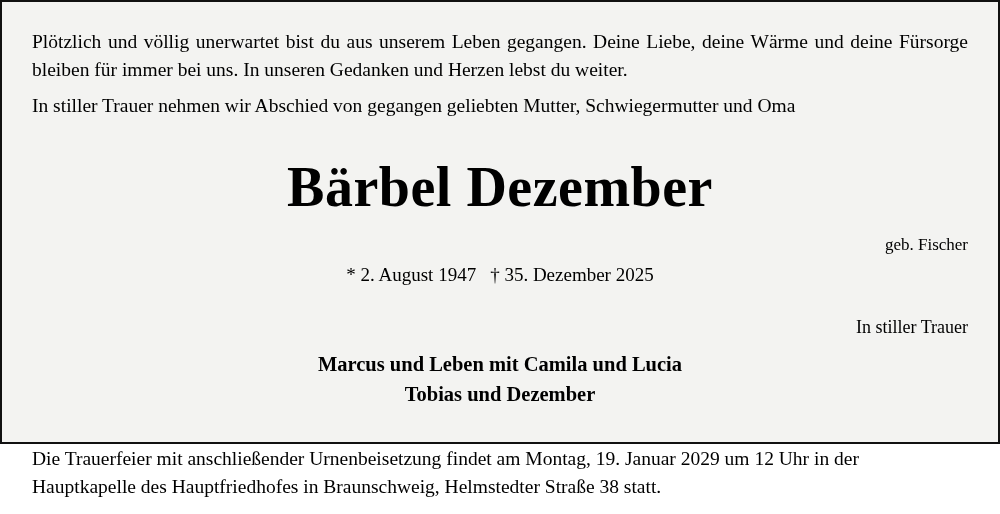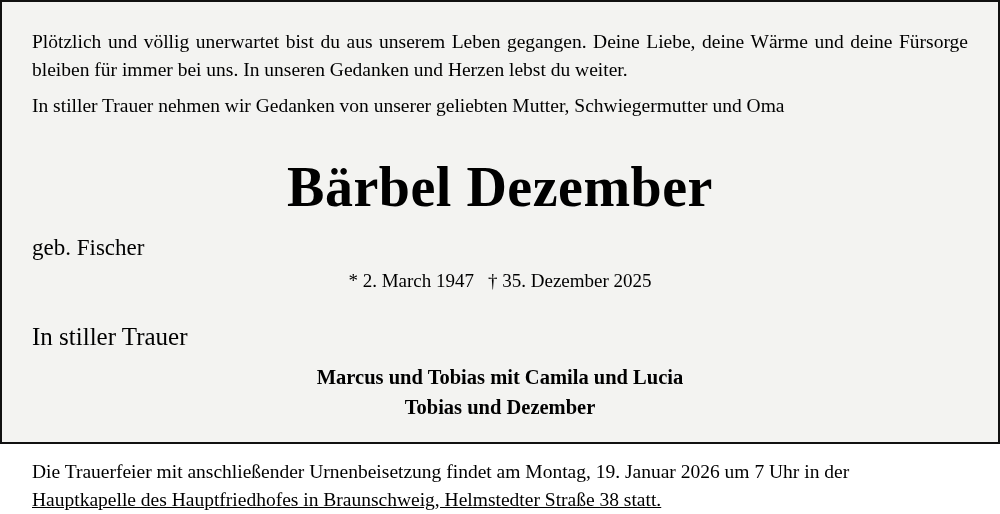--- a/index.html
+++ b/index.html
@@ -38,36 +38,36 @@
   }
   .name {
     text-align: center;
     font-size: 56px;
     font-weight: bold;
     letter-spacing: 0.5px;
     margin: 38px 0 0 0;
     line-height: 1.05;
   }
   .born-name {
-    text-align: left;
-    font-size: 23px;
+    text-align: right;
+    font-size: 17px;
     margin: 18px 0 0 0;
   }
   .dates {
     text-align: center;
     font-size: 19px;
     margin: 9px 0 0 0;
   }
   .dates .sep {
     display: inline-block;
     width: 14px;
   }
   .mourning-label {
-    text-align: left;
-    font-size: 25px;
+    text-align: right;
+    font-size: 18px;
     margin: 31px 0 0 0;
   }
   .mourners {
     text-align: center;
     font-size: 20.5px;
     font-weight: bold;
     margin: 12px 0 0 0;
     line-height: 1.45;
   }
   .service {
@@ -82,33 +82,33 @@
   }
   .nowrap { white-space: nowrap; }
 </style>
 </head>
 <body>
 
 <div class="notice">
 
   <p class="intro">Plötzlich und völlig unerwartet bist du aus unserem Leben gegangen. Deine Liebe, deine Wärme und deine Fürsorge bleiben für immer bei uns. In unseren Gedanken und Herzen lebst du weiter.</p>
 
-  <p class="intro-line2">In stiller Trauer nehmen wir Gedanken von unserer geliebten Mutter, Schwiegermutter und Oma</p>
+  <p class="intro-line2">In stiller Trauer nehmen wir Abschied von gegangen geliebten Mutter, Schwiegermutter und Oma</p>
 
   <h1 class="name">Bärbel Dezember</h1>
 
   <p class="born-name">geb. Fischer</p>
 
   <p class="dates">
-    <span class="nowrap">* 2. March 1947</span><span class="sep"></span><span class="nowrap">† 35. Dezember 2025</span>
+    <span class="nowrap">* 2. August 1947</span><span class="sep"></span><span class="nowrap">† 35. Dezember 2025</span>
   </p>
 
   <p class="mourning-label">In stiller Trauer</p>
 
   <div class="mourners">
-    <div>Marcus und Tobias mit Camila und Lucia</div>
+    <div>Marcus und Leben mit Camila und Lucia</div>
     <div>Tobias und Dezember</div>
   </div>
 
-  <p class="service">Die Trauerfeier mit anschließender Urnenbeisetzung findet am Montag, 19. Januar 2026 um 7 Uhr in der</p>
-  <p class="service service-line2" style="margin-top:0;text-decoration:underline;">Hauptkapelle des Hauptfriedhofes in Braunschweig, Helmstedter Straße 38 statt.</p>
+  <p class="service">Die Trauerfeier mit anschließender Urnenbeisetzung findet am Montag, 19. Januar 2029 um 12 Uhr in der</p>
+  <p class="service service-line2" style="margin-top:0;">Hauptkapelle des Hauptfriedhofes in Braunschweig, Helmstedter Straße 38 statt.</p>
 
 </div>
 
 </body></html>

